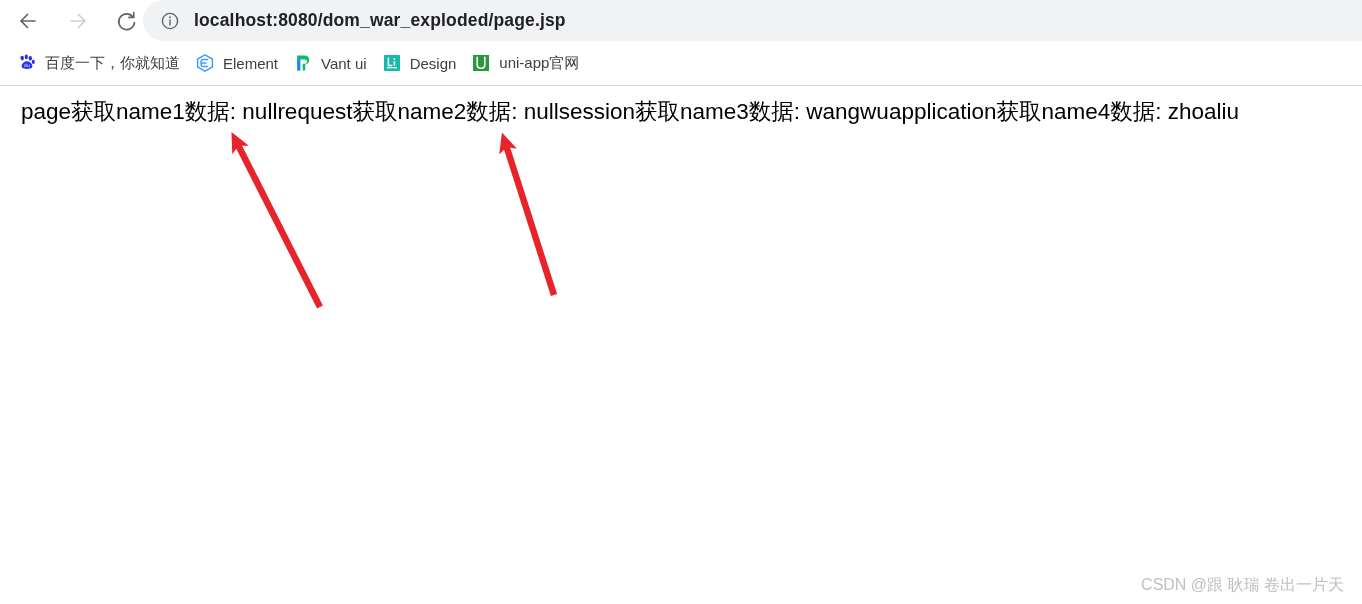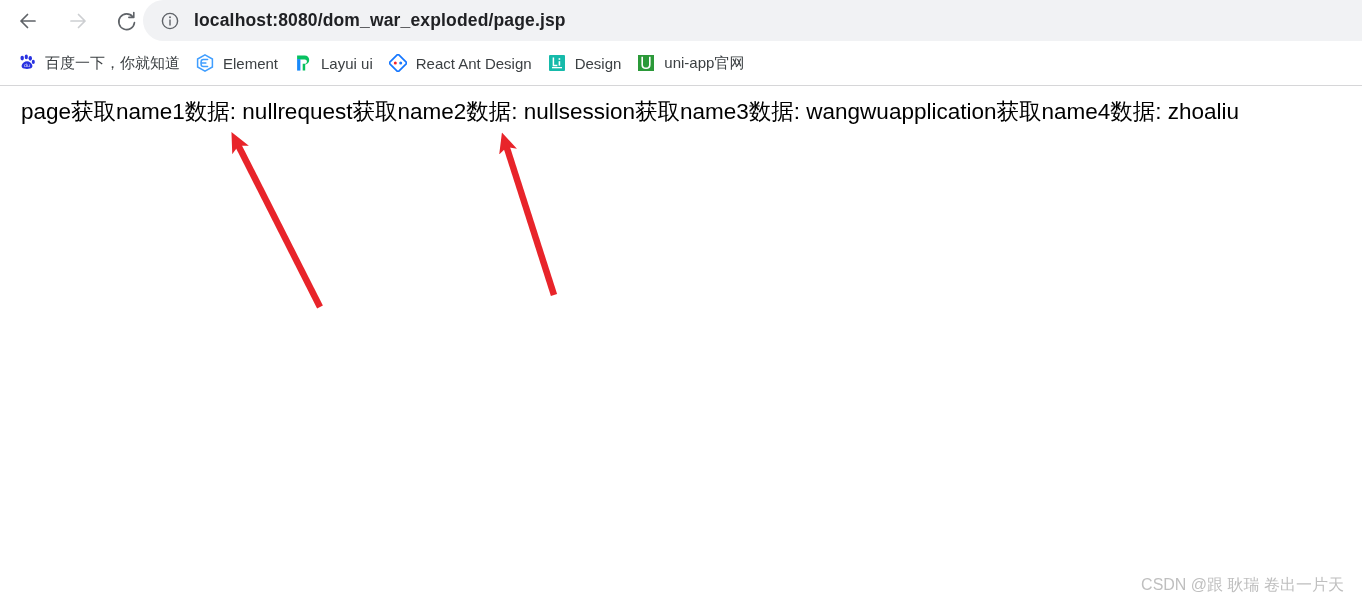--- a/index.html
+++ b/index.html
@@ -227,35 +227,23 @@
       <span class="bm-label">Element</span>
     </div>
 
     <div class="bookmark">
       <span class="bm-icon">
         <svg width="18" height="18" viewBox="0 0 18 18">
           <path d="M3.1 1.4h7.6c2.6 0 4.5 2 4.5 4.5 0 2.4-1.7 4.3-4 4.5v6.2H8.7v-6.8h2.1c1.2 0 2.1-1 2.1-2.1 0-1.2-.9-2.1-2.1-2.1H3.1z" fill="#07c160"></path>
           <path d="M3.1 5.1h3.3v11.5H3.1z" fill="#1989fa"></path>
         </svg>
       </span>
-      <span class="bm-label">Layui ui</span>
-    </div>
-
-    <div class="bookmark">
-      <span class="bm-icon">
-        <svg width="18" height="18" viewBox="0 0 18 18">
-          <g transform="rotate(45 9 9)">
-            <rect x="2.6" y="2.6" width="12.8" height="12.8" rx="1.6" fill="none" stroke="#1677ff" stroke-width="1.7"></rect>
-          </g>
-          <circle cx="6.3" cy="9" r="1.5" fill="#f5222d"></circle>
-          <circle cx="11.7" cy="9" r="1.5" fill="#1677ff"></circle>
-        </svg>
-      </span>
-      <span class="bm-label">React Ant Design</span>
-    </div>
+      <span class="bm-label">Vant ui</span>
+    </div>
+
 
     <div class="bookmark">
       <span class="bm-icon">
         <svg width="18" height="18" viewBox="0 0 18 18">
           <rect x="1" y="1" width="16" height="16" rx="1" fill="#16baaa"></rect>
           <path d="M5.4 4.2v7.4h3.2" stroke="#ffffff" stroke-width="1.5" fill="none" stroke-linecap="square"></path>
           <rect x="10.6" y="4.2" width="1.6" height="1.6" fill="#ffffff"></rect>
           <rect x="10.6" y="7.2" width="1.6" height="4.4" fill="#ffffff"></rect>
           <rect x="4" y="13" width="10" height="1.3" fill="#ffffff"></rect>
         </svg>

